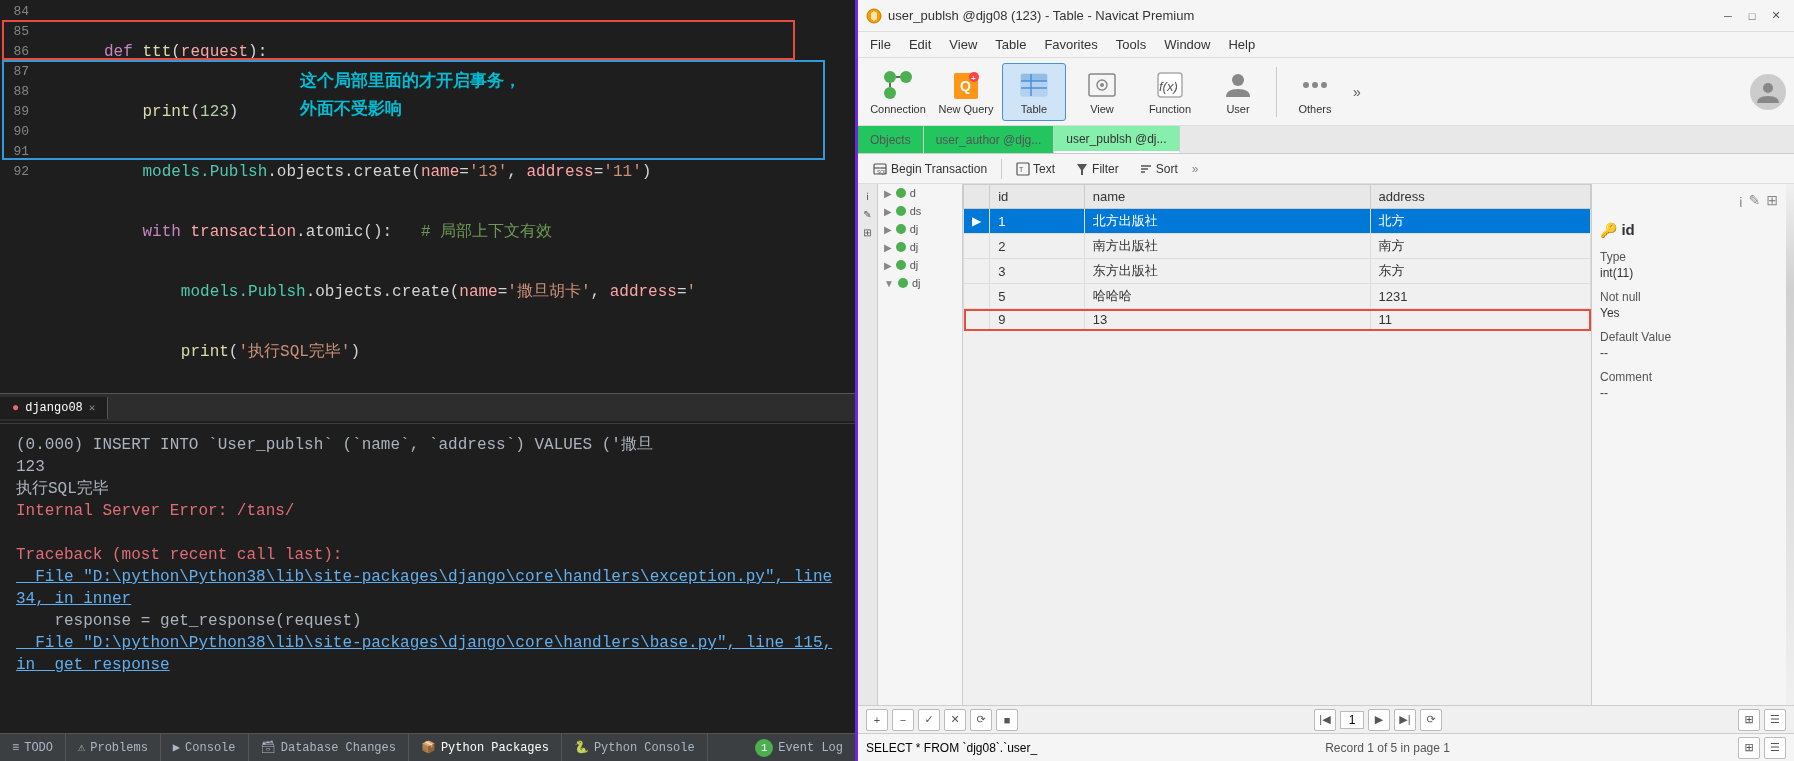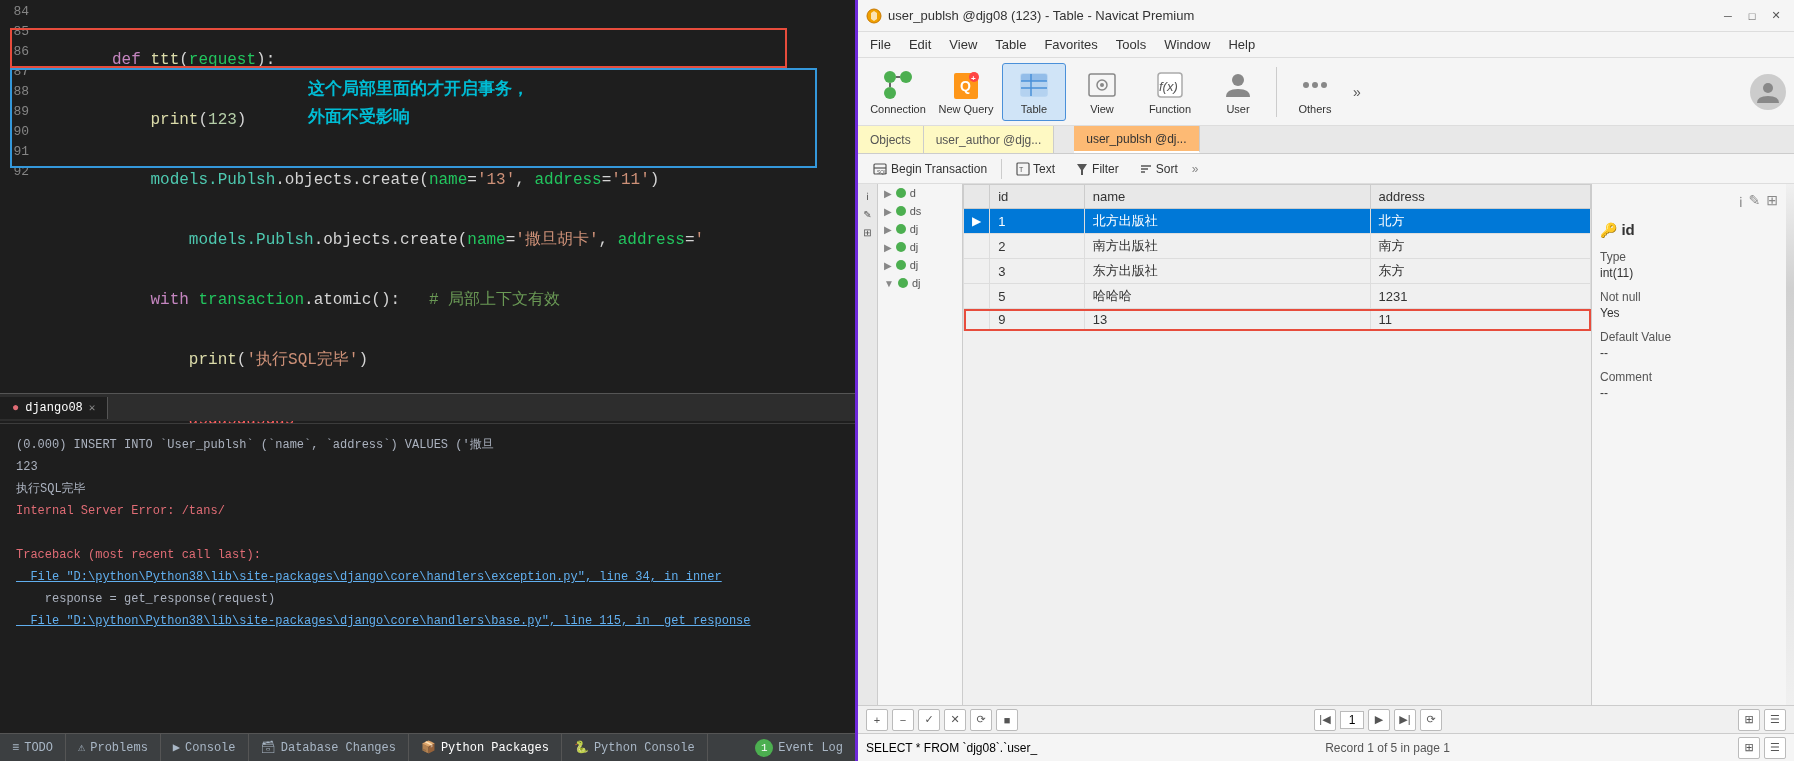--- a/index.html
+++ b/index.html
@@ -11,21 +11,21 @@
       height: 761px;
       background: #1e1e1e;
       display: flex;
       flex-direction: column;
       position: relative;
     }
 
     .code-area {
       flex: 1;
       background: #1e1e1e;
-      padding: 8px;
+      padding: 0;
       overflow: hidden;
       position: relative;
     }
 
     .line-numbers {
       position: absolute;
       left: 0;
       top: 0;
       width: 35px;
       color: #858585;
@@ -41,21 +41,21 @@
       white-space: pre;
       line-height: 20px;
     }
 
     .kw { color: #c586c0; }
     .fn { color: #dcdcaa; }
     .str { color: #ce9178; }
     .num { color: #b5cea8; }
     .cm { color: #6a9955; }
     .obj { color: #4ec9b0; }
-    .var { color: #22c55e; }
+    .var { color: #fca5a5; }
     .op { color: #d4d4d4; }
     .highlight-red { color: #ff6060; }
 
     .red-box {
       position: absolute;
       border: 2px solid #e74c3c;
       pointer-events: none;
     }
 
     .blue-box {
@@ -213,31 +213,30 @@
       height: 28px;
       align-items: flex-end;
     }
 
     .nav-tab {
       padding: 4px 12px;
       font-size: 12px;
       color: #555;
       cursor: pointer;
       border-right: 1px solid #ccc;
-      background: #fef9c3;
+      background: #22c55e;
       height: 100%;
       display: flex;
       align-items: center;
     }
 
     .nav-tab.active-nav {
-      background: #fdba74;
+      background: #86efac;
       color: #333;
       border-bottom: 2px solid #fff;
-      margin-left: 20px;
     }
 
     
     .table-toolbar {
       height: 30px;
       background: #f5f5f5;
       display: flex;
       align-items: center;
       padding: 0 8px;
       gap: 8px;
@@ -528,25 +527,25 @@
 
         <div class="code-line">
           <span>&nbsp;&nbsp;&nbsp;&nbsp;</span><span class="fn">print</span><span class="op">(</span><span class="num">123</span><span class="op">)</span>
         </div>
 
         <div class="code-line">
           <span>&nbsp;&nbsp;&nbsp;&nbsp;</span><span class="obj">models.Publsh</span><span class="op">.objects.create(</span><span class="var">name</span><span class="op">=</span><span class="str">'13'</span><span class="op">, </span><span class="var">address</span><span class="op">=</span><span class="str">'11'</span><span class="op">)</span>
         </div>
 
         <div class="code-line">
+          <span>&nbsp;&nbsp;&nbsp;&nbsp;</span><span class="kw">with </span><span class="var">transaction</span><span class="op">.atomic():   </span><span class="cm"># 局部上下文有效</span>
+        </div>
+
+        <div class="code-line">
           <span>&nbsp;&nbsp;&nbsp;&nbsp;&nbsp;&nbsp;&nbsp;&nbsp;</span><span class="obj">models.Publsh</span><span class="op">.objects.create(</span><span class="var">name</span><span class="op">=</span><span class="str">'撒旦胡卡'</span><span class="op">, </span><span class="var">address</span><span class="op">=</span><span class="str">'</span>
-        </div>
-
-        <div class="code-line">
-          <span>&nbsp;&nbsp;&nbsp;&nbsp;</span><span class="kw">with </span><span class="var">transaction</span><span class="op">.atomic():   </span><span class="cm"># 局部上下文有效</span>
         </div>
 
         <div class="code-line">
           <span>&nbsp;&nbsp;&nbsp;&nbsp;&nbsp;&nbsp;&nbsp;&nbsp;</span><span class="fn">print</span><span class="op">(</span><span class="str">'执行SQL完毕'</span><span class="op">)</span>
         </div>
 
         <div class="code-line">
           <span>&nbsp;&nbsp;&nbsp;&nbsp;&nbsp;&nbsp;&nbsp;&nbsp;</span><span class="highlight-red">asdasdasdas</span>
         </div>
 
@@ -563,21 +562,21 @@
 
   <div style="position: absolute; bottom: 340px; left: 0; right: 0; background: #2d2d2d; height: 28px; display: flex; align-items: center; border-top: 1px solid #555;">
     <div style="padding: 4px 12px; font-size: 12px; color: #fff; background: #1e1e1e; display: flex; align-items: center; gap: 6px; cursor: pointer; border-right: 1px solid #555;">
       <span style="color: #e06c75;">●</span>
       <span>django08</span>
       <span style="color: #888; font-size: 11px; cursor: pointer;">✕</span>
     </div>
   </div>
 
   <div class="bottom-output" style="position: absolute; bottom: 28px; left: 0; right: 0; height: 310px; background: #1e1e1e; border-top: 1px solid #3c3c3c; overflow: hidden;">
-    <div style="color: #abb2bf; font-size: 12px; line-height: 22px; padding: 4px 8px;">
+    <div style="color: #abb2bf; font-size: 16px; line-height: 22px; padding: 4px 8px;">
       <div style="color: #abb2bf;">(0.000) INSERT INTO `User_publsh` (`name`, `address`) VALUES ('撒旦</div>
       <div style="color: #abb2bf;">123</div>
       <div style="color: #abb2bf;">执行SQL完毕</div>
       <div style="color: #e06c75;">Internal Server Error: /tans/</div>
       <div>&nbsp;</div>
       <div style="color: #e06c75;">Traceback (most recent call last):</div>
       <div style="color: #61afef; text-decoration: underline; cursor: pointer;">&nbsp;&nbsp;File "D:\python\Python38\lib\site-packages\django\core\handlers\exception.py", line 34, in inner</div>
       <div style="color: #abb2bf;">&nbsp;&nbsp;&nbsp;&nbsp;response = get_response(request)</div>
       <div style="color: #61afef; text-decoration: underline; cursor: pointer;">&nbsp;&nbsp;File "D:\python\Python38\lib\site-packages\django\core\handlers\base.py", line 115, in _get_response</div>
     </div>

